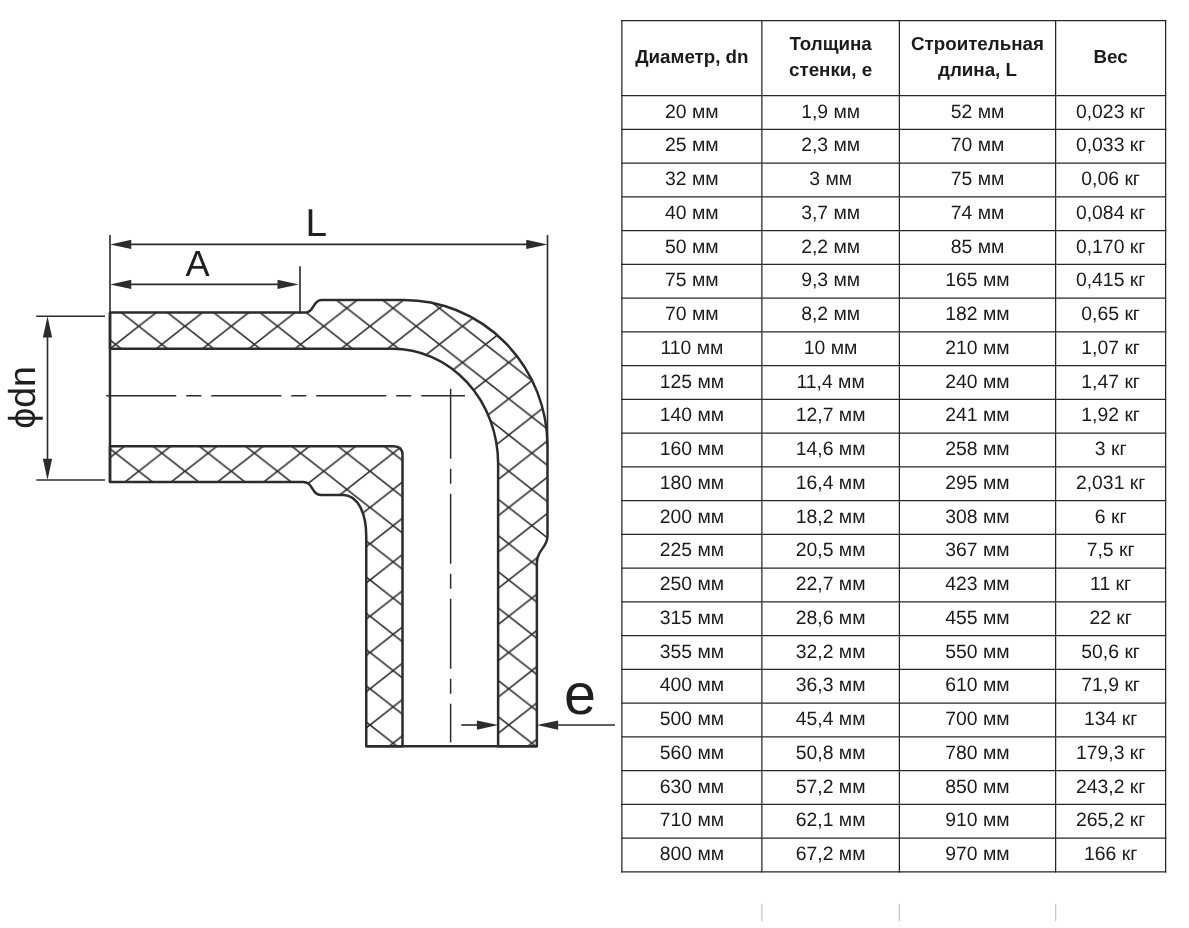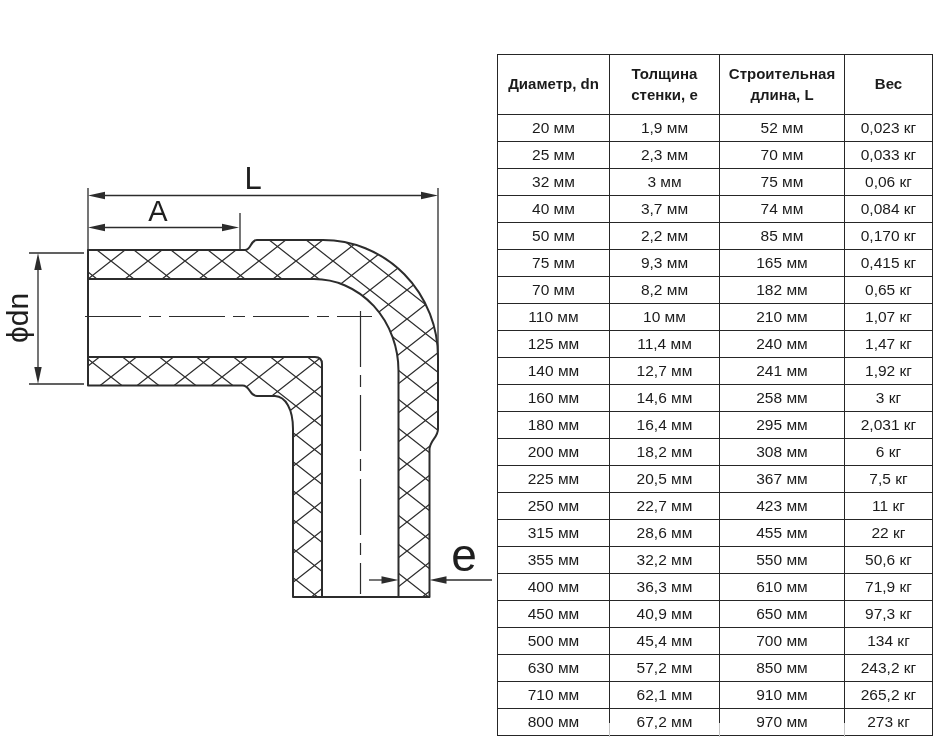--- a/index.html
+++ b/index.html
@@ -4,21 +4,21 @@
 <style>
   html,body{margin:0;padding:0;background:#ffffff;}
   .stage{
     position:relative;width:951px;height:742px;background:#ffffff;overflow:hidden;
     font-family:"Liberation Sans",sans-serif;color:#1b1b1b;
   }
   svg.drawing{position:absolute;left:0;top:0;}
   table.spec{
     position:absolute;left:497px;top:16px;
     border-collapse:collapse;table-layout:fixed;width:435px;
-    background:#ffffff;color:#1b1b1b;margin-top:38px;
+    background:#ffffff;color:#1b1b1b;
   }
   table.spec th, table.spec td{
     border:1px solid #262626;text-align:center;vertical-align:middle;
     padding:0 2px;overflow:hidden;
   }
   table.spec th{font-weight:bold;font-size:15px;line-height:1.35;height:59px;}
   table.spec td{font-size:15.5px;height:26px;line-height:26px;white-space:nowrap;}
   .stub{position:absolute;top:723px;width:1px;height:14px;background:#c7c7c7;}
   .stub.s1{left:609px;} .stub.s2{left:719px;} .stub.s3{left:844px;}
 </style>
@@ -204,48 +204,48 @@
           <td>550 мм</td>
           <td>50,6 кг</td>
         </tr>
         <tr>
           <td>400 мм</td>
           <td>36,3 мм</td>
           <td>610 мм</td>
           <td>71,9 кг</td>
         </tr>
         <tr>
-          <td>450 мм</td>
-          <td>40,9 мм</td>
-          <td>650 мм</td>
-          <td>97,3 кг</td>
-        </tr>
-        <tr>
           <td>500 мм</td>
           <td>45,4 мм</td>
           <td>700 мм</td>
           <td>134 кг</td>
         </tr>
         <tr>
+          <td>560 мм</td>
+          <td>50,8 мм</td>
+          <td>780 мм</td>
+          <td>179,3 кг</td>
+        </tr>
+        <tr>
           <td>630 мм</td>
           <td>57,2 мм</td>
           <td>850 мм</td>
           <td>243,2 кг</td>
         </tr>
         <tr>
           <td>710 мм</td>
           <td>62,1 мм</td>
           <td>910 мм</td>
           <td>265,2 кг</td>
         </tr>
         <tr>
           <td>800 мм</td>
           <td>67,2 мм</td>
           <td>970 мм</td>
-          <td>273 кг</td>
+          <td>166 кг</td>
         </tr>
       </tbody>
   </table>
 
   <div class="stub s1"></div>
   <div class="stub s2"></div>
   <div class="stub s3"></div>
 
 </div>
 

